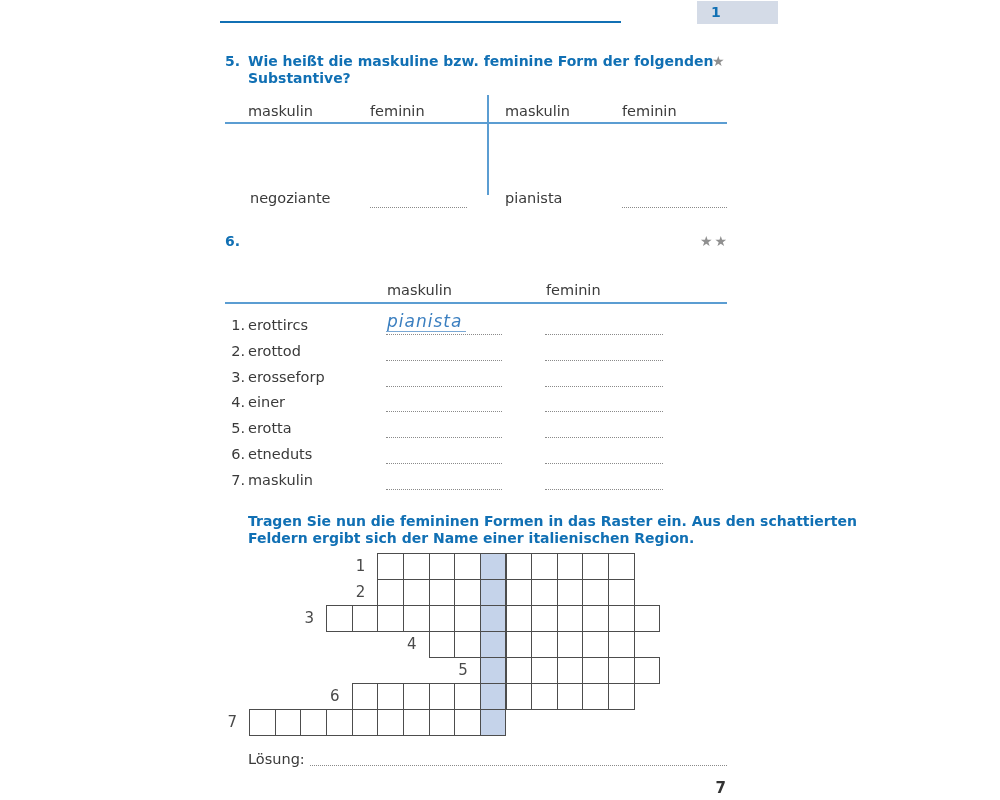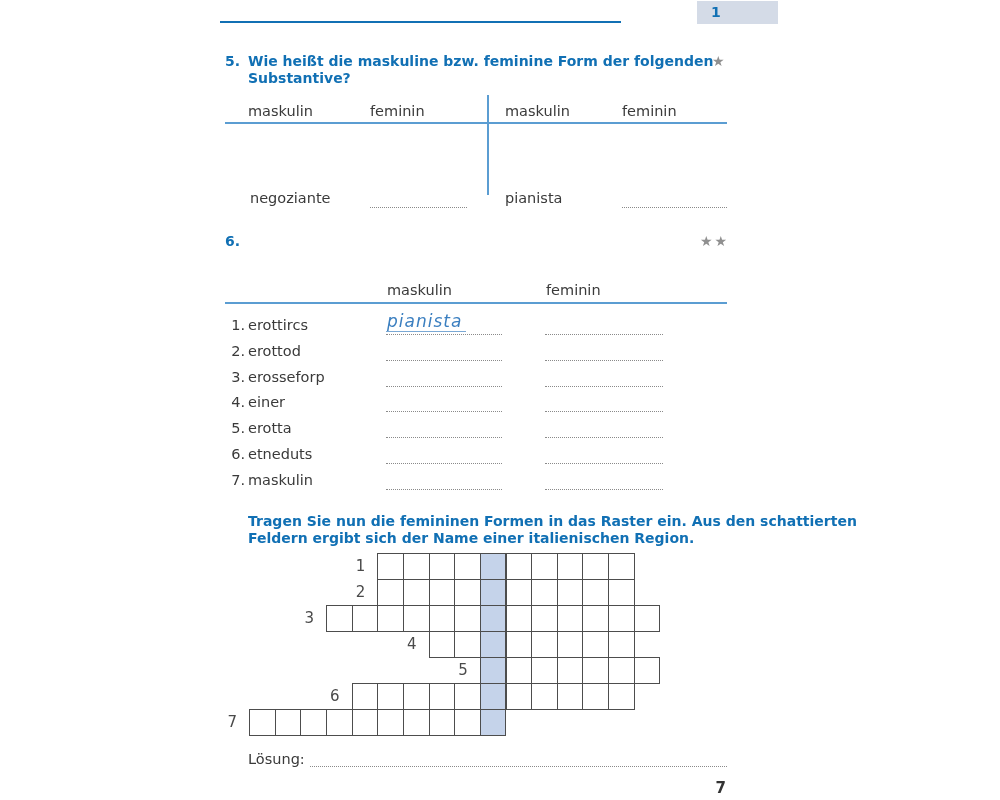--- a/index.html
+++ b/index.html
@@ -42,21 +42,21 @@
     color:var(--handwriting-blue);letter-spacing:1px;border-bottom:1.5px solid #7aa8d4;padding:0 4px 0 1px;
   }
   
   .grid-cell{
     position:absolute;width:26.65px;height:27px;box-sizing:border-box;
     border:1px solid var(--grid-line);background:#fff;
   }
   .grid-cell.shaded{background:var(--shaded-cell);}
   .grid-label{position:absolute;width:18px;text-align:right;font-size:15px;color:#4a4a4a;}
   
-  .solution-wrap{left:248px;top:751px;width:479px;display:flex;align-items:flex-end;}
+  .solution-wrap{left:248px;top:751px;width:479px;display:flex;}
   .solution-label{font-size:14.5px;white-space:nowrap;}
   .solution-line{flex:1;height:14px;margin-left:5px;border-bottom:1.5px dotted var(--muted-line);}
   .page-number{left:700px;top:779px;width:26px;text-align:right;font-weight:bold;font-size:15px;color:#333;}
 </style>
 </head>
 <body>
 
 <div class="page">
 
   <div class="abs header-rule"></div>

